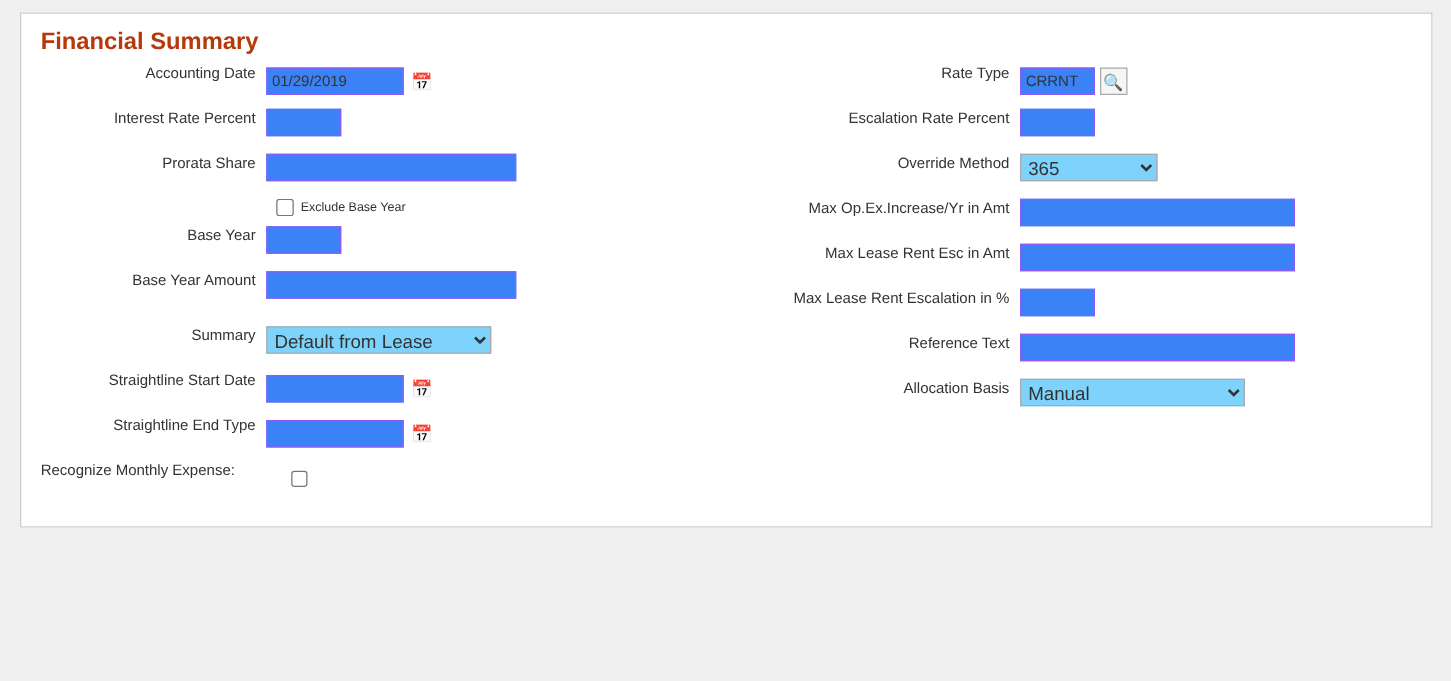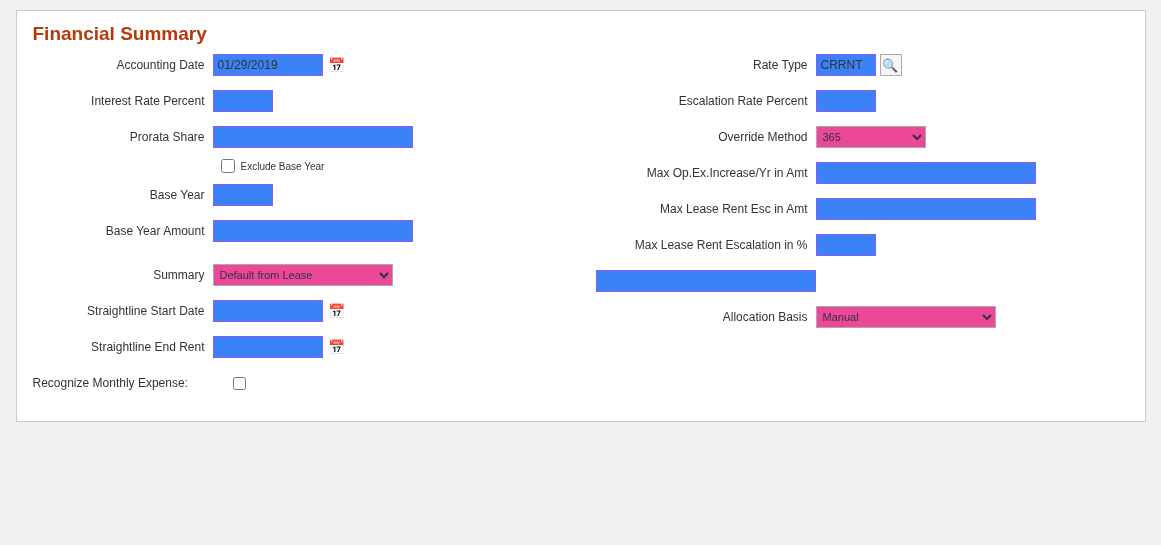--- a/index.html
+++ b/index.html
@@ -30,21 +30,20 @@
       grid-template-columns: 1fr 1fr;
       gap: 0 30px;
     }
     .left-col, .right-col {
       display: flex;
       flex-direction: column;
       gap: 0;
     }
     .form-row {
       display: flex;
-      align-items: center;
       margin-bottom: 8px;
       min-height: 28px;
     }
     .form-label {
       text-align: right;
       color: #333;
       font-size: 12px;
       padding-right: 8px;
       flex-shrink: 0;
     }
@@ -95,23 +94,23 @@
       cursor: pointer;
       font-size: 13px;
       color: #555;
       border: 1px solid #aaa;
       background: #f5f5f5;
     }
 
     select {
       border: 1px solid #aaa;
       padding: 2px 2px;
-      font-size: 11px;
-      height: 22px;
-      background: #ec4899;
+      font-size: 15px;
+      height: 22px;
+      background: #7dd3fc;
       color: #333;
     }
     .select-md { width: 110px; }
     .select-lg { width: 180px; }
 
     .checkbox-row {
       display: flex;
       align-items: center;
       gap: 6px;
       margin-bottom: 8px;
@@ -185,21 +184,21 @@
 
       <div class="form-row">
         <div class="form-label">Straightline Start Date</div>
         <div class="date-wrap">
           <input type="text" class="input-md" style="">
           <span class="calendar-icon">📅</span>
         </div>
       </div>
 
       <div class="form-row">
-        <div class="form-label">Straightline End Rent</div>
+        <div class="form-label">Straightline End Type</div>
         <div class="date-wrap">
           <input type="text" class="input-md" style="">
           <span class="calendar-icon">📅</span>
         </div>
       </div>
 
       <div class="form-row">
         <div class="form-label" style="width:200px;text-align:left;padding-right:6px;">Recognize Monthly Expense:</div>
         <input type="checkbox" style="">
       </div>
@@ -240,20 +239,21 @@
         <div class="form-label">Max Lease Rent Esc in Amt</div>
         <input type="text" class="input-xl" style="">
       </div>
 
       <div class="form-row">
         <div class="form-label">Max Lease Rent Escalation in %</div>
         <input type="text" class="input-sm" style="">
       </div>
 
       <div class="form-row">
+        <div class="form-label">Reference Text</div>
         <input type="text" class="input-xl" style="">
       </div>
 
       <div class="form-row">
         <div class="form-label">Allocation Basis</div>
         <select class="select-lg">
           <option>Manual</option>
           <option>Square Feet</option>
           <option>Headcount</option>
         </select>

